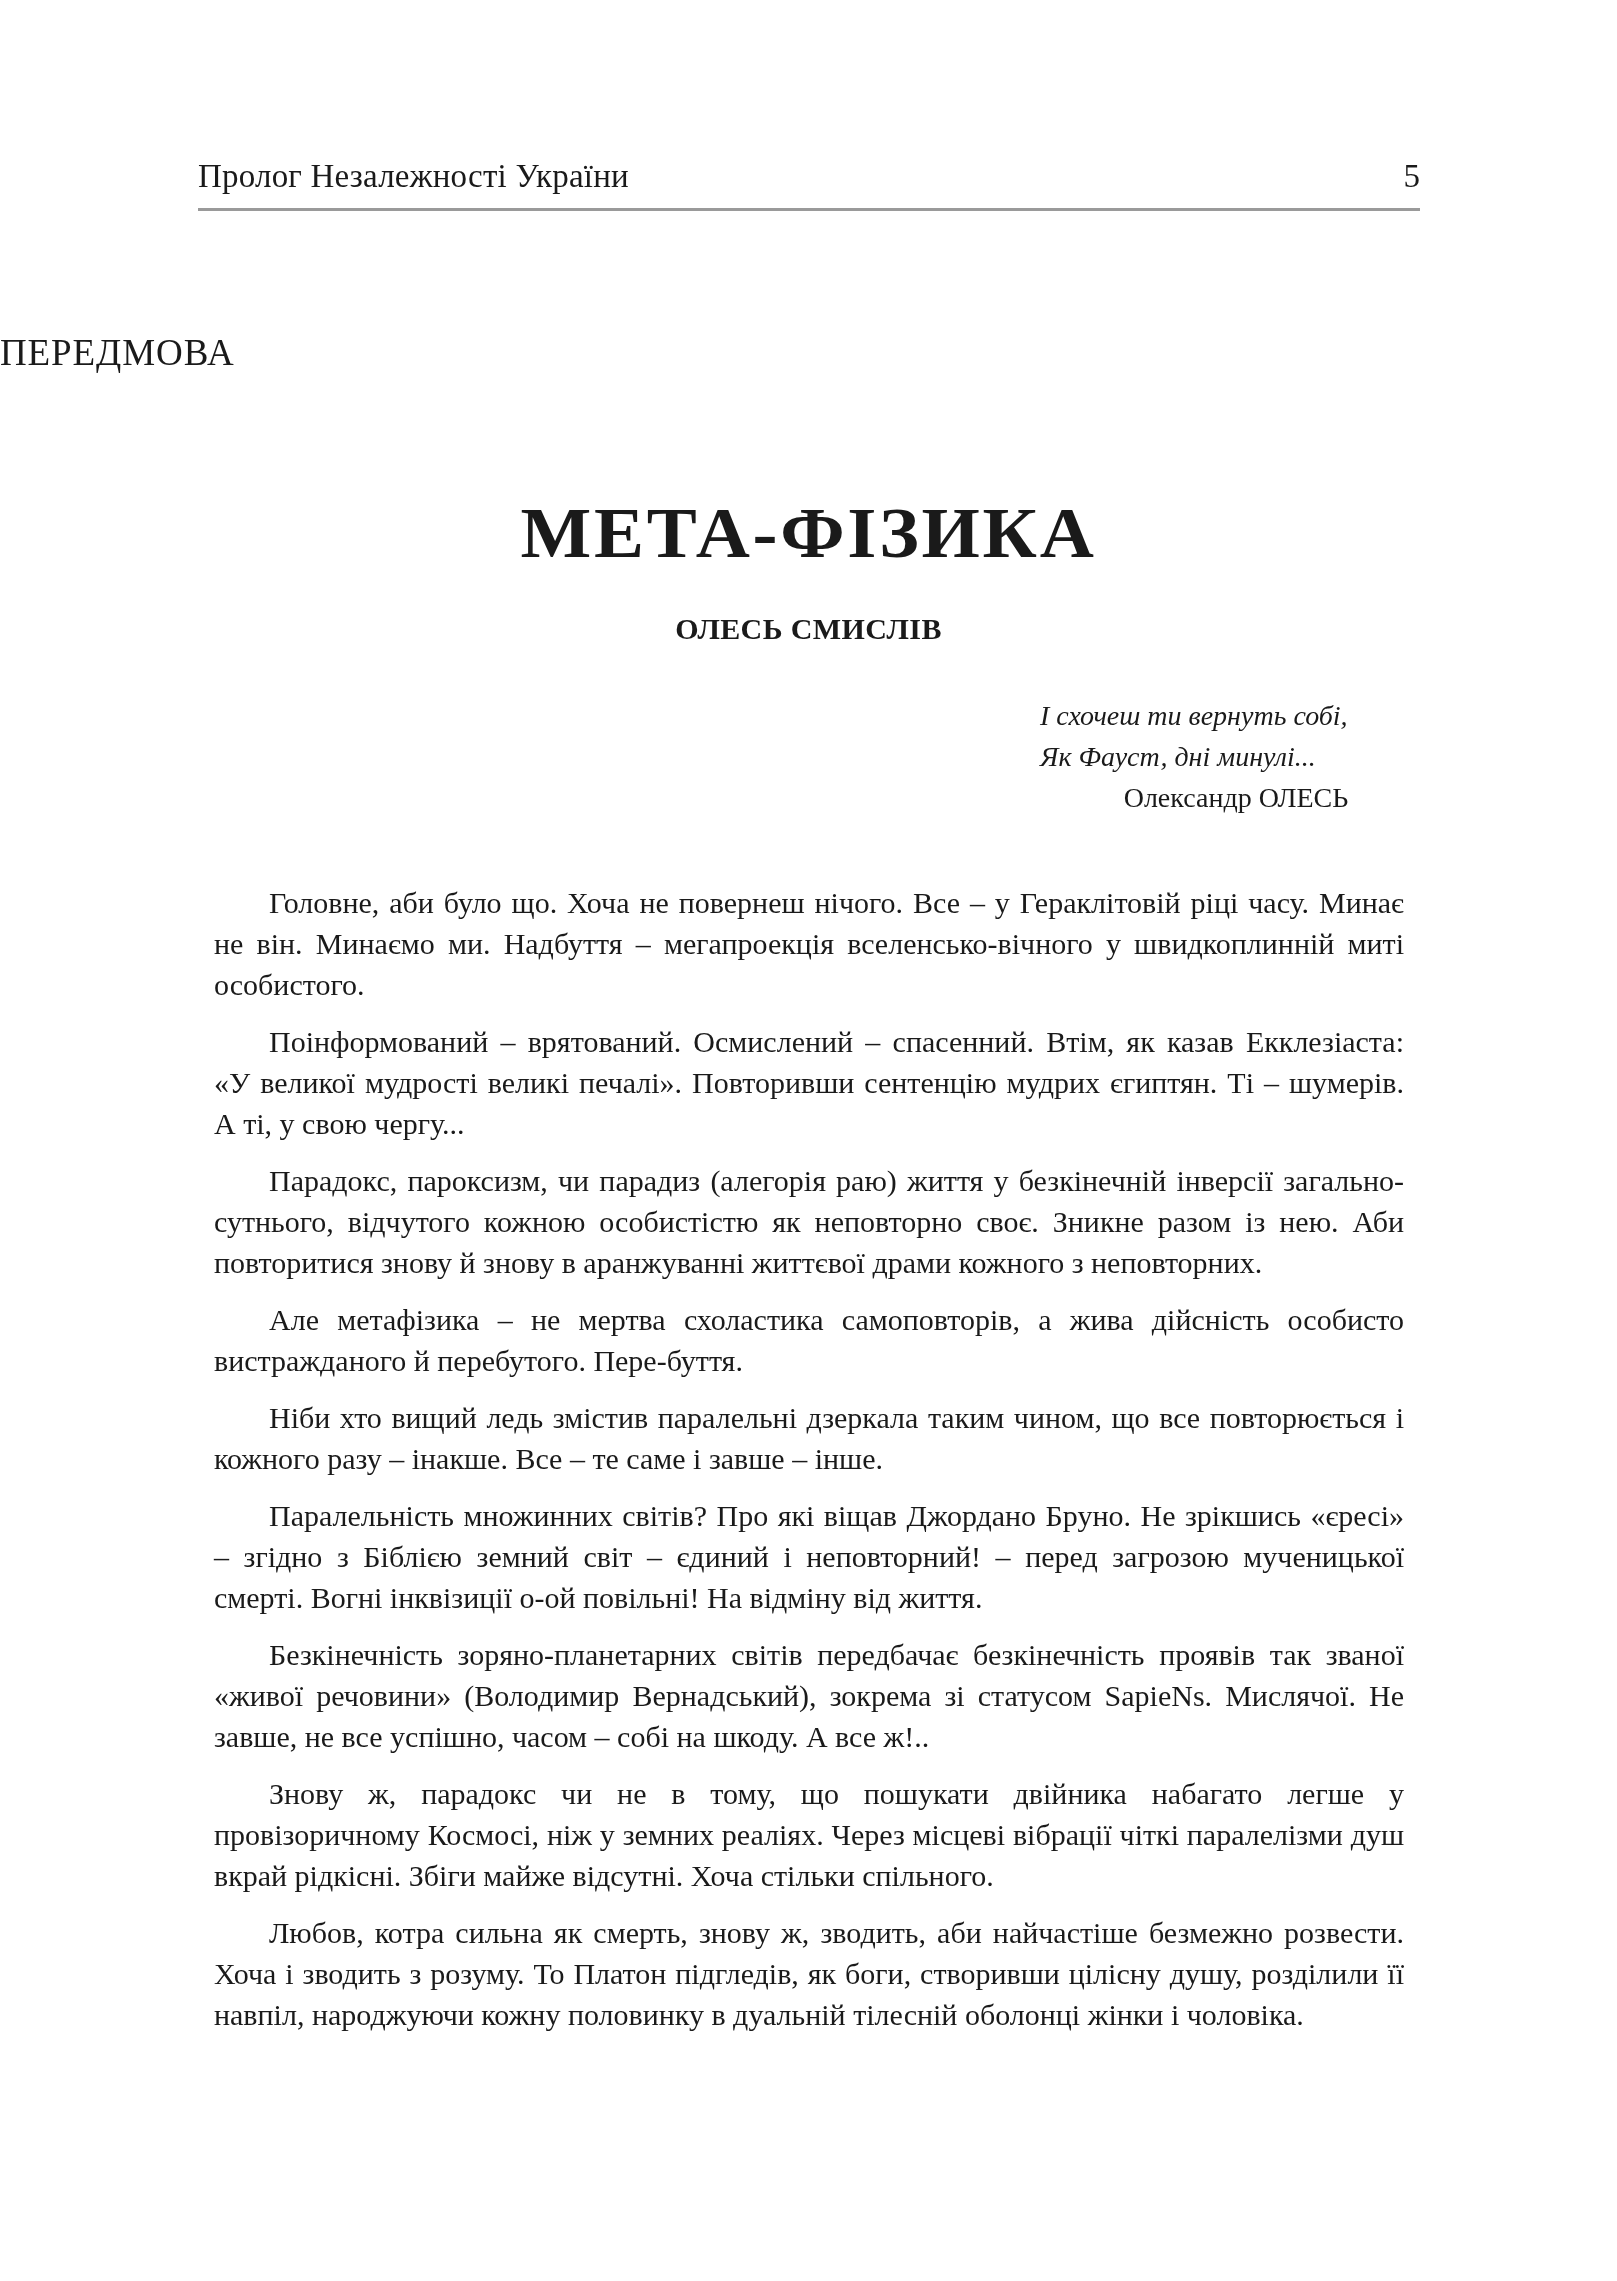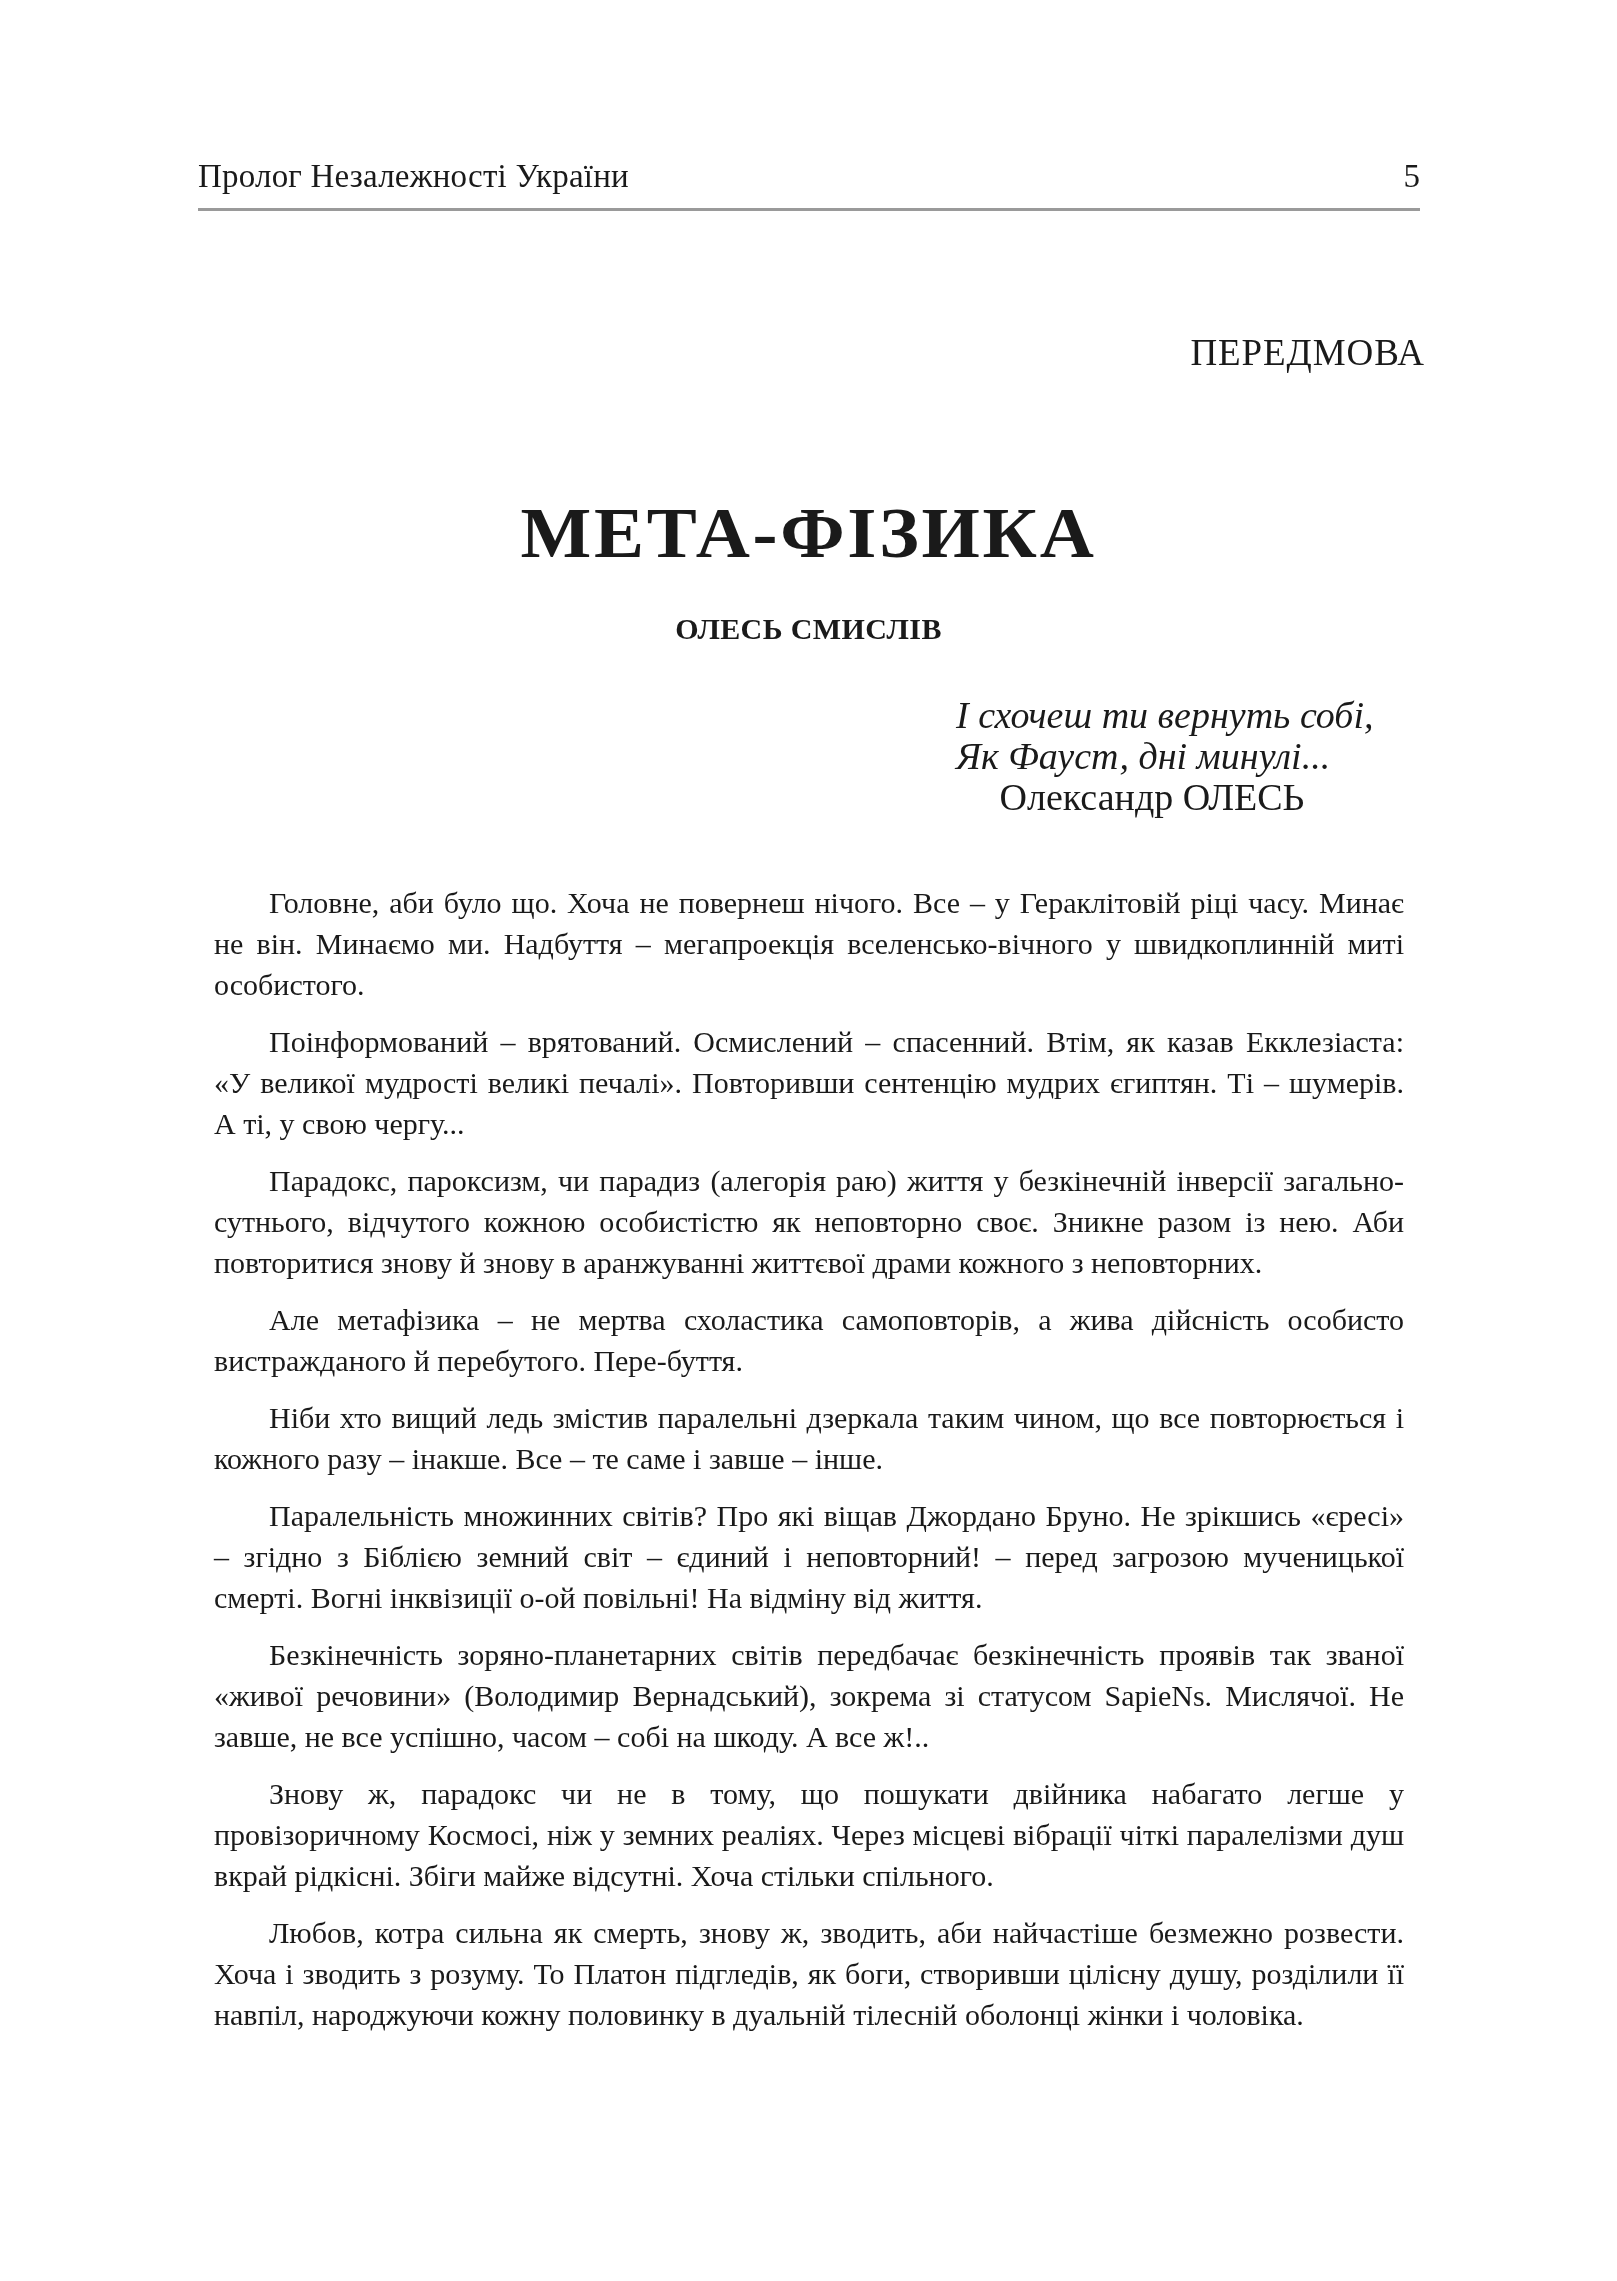--- a/index.html
+++ b/index.html
@@ -3,28 +3,28 @@
 <meta charset="utf-8">
 <style>
   html, body { margin: 0; padding: 0; background: #ffffff; }
   body { width: 1617px; height: 2281px; position: relative; overflow: hidden;
          font-family: "Liberation Serif", "DejaVu Serif", serif; color: #1a1a1a; }
   .running-head { position: absolute; left: 198px; top: 157px; width: 1222px; height: 39px;
                   font-size: 33px; line-height: 39px; }
   .running-head .title { position: absolute; left: 0; top: 0; letter-spacing: 0.2px; }
   .running-head .pagenum { position: absolute; right: 0; top: 0; }
   .head-rule { position: absolute; left: 198px; top: 208px; width: 1222px; height: 2.7px; background: #9a9a9a; }
-  .section-label { position: absolute; left: 0; width: 1425px; top: 331px; text-align: right;
+  .section-label { position: absolute; left: 0; width: 1425px; top: 331px; text-align: left;
                    font-size: 37px; letter-spacing: 0.9px; line-height: 43px; }
   .main-title { position: absolute; left: 0; width: 1617px; top: 488px; text-align: center;
                 font-size: 75px; font-weight: bold; line-height: 89px; letter-spacing: 2.7px;
                 font-family: "Liberation Serif", "DejaVu Serif", serif; transform: scaleY(0.95); }
   .subtitle { position: absolute; left: 0; width: 1617px; top: 609px; text-align: center;
               font-size: 30px; font-weight: bold; line-height: 39px; letter-spacing: 0.4px; }
-  .epigraph { position: absolute; left: 956px; top: 695px; width: 392px; font-size: 38px; line-height: 41px; }
+  .epigraph { position: absolute; left: 1040px; top: 695px; width: 392px; font-size: 28px; line-height: 41px; }
   .epigraph .verse { font-style: italic; white-space: nowrap; }
   .epigraph .author { text-align: center; white-space: nowrap; }
   .body-text { position: absolute; left: 198px; top: 866px; width: 1222px; font-size: 30px;
                line-height: 41px; text-align: justify; }
   .body-text p { margin: 16px; text-indent: 55px; }
 </style>
 </head>
 <body>
 
 <div class="running-head">

